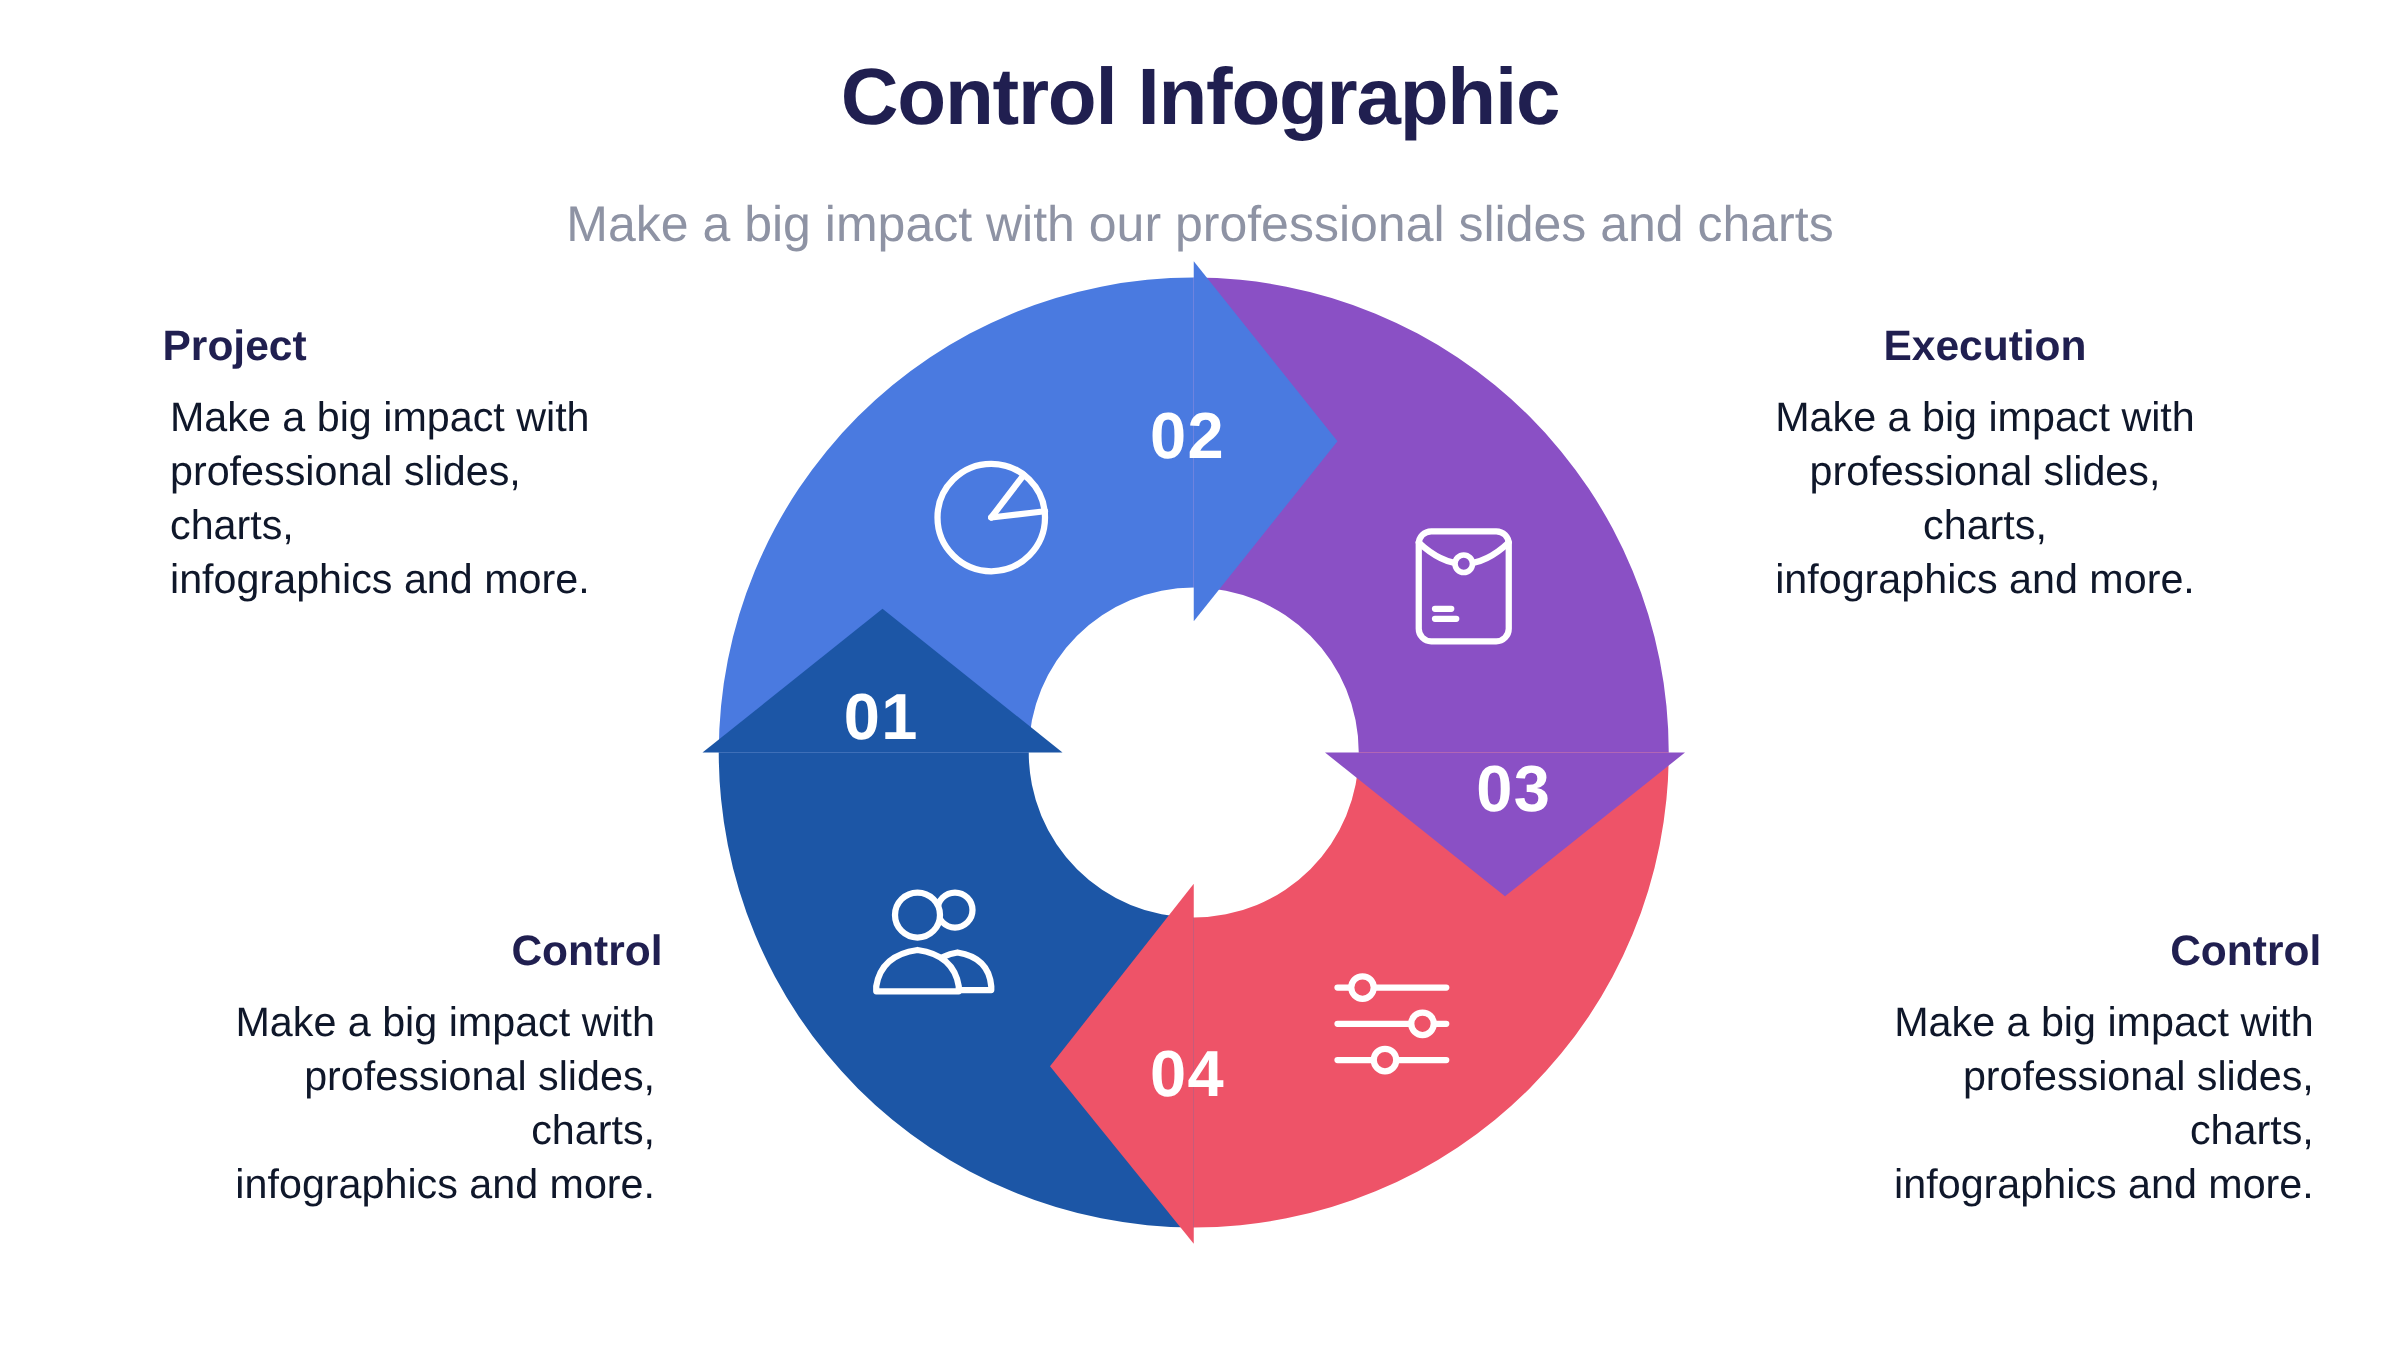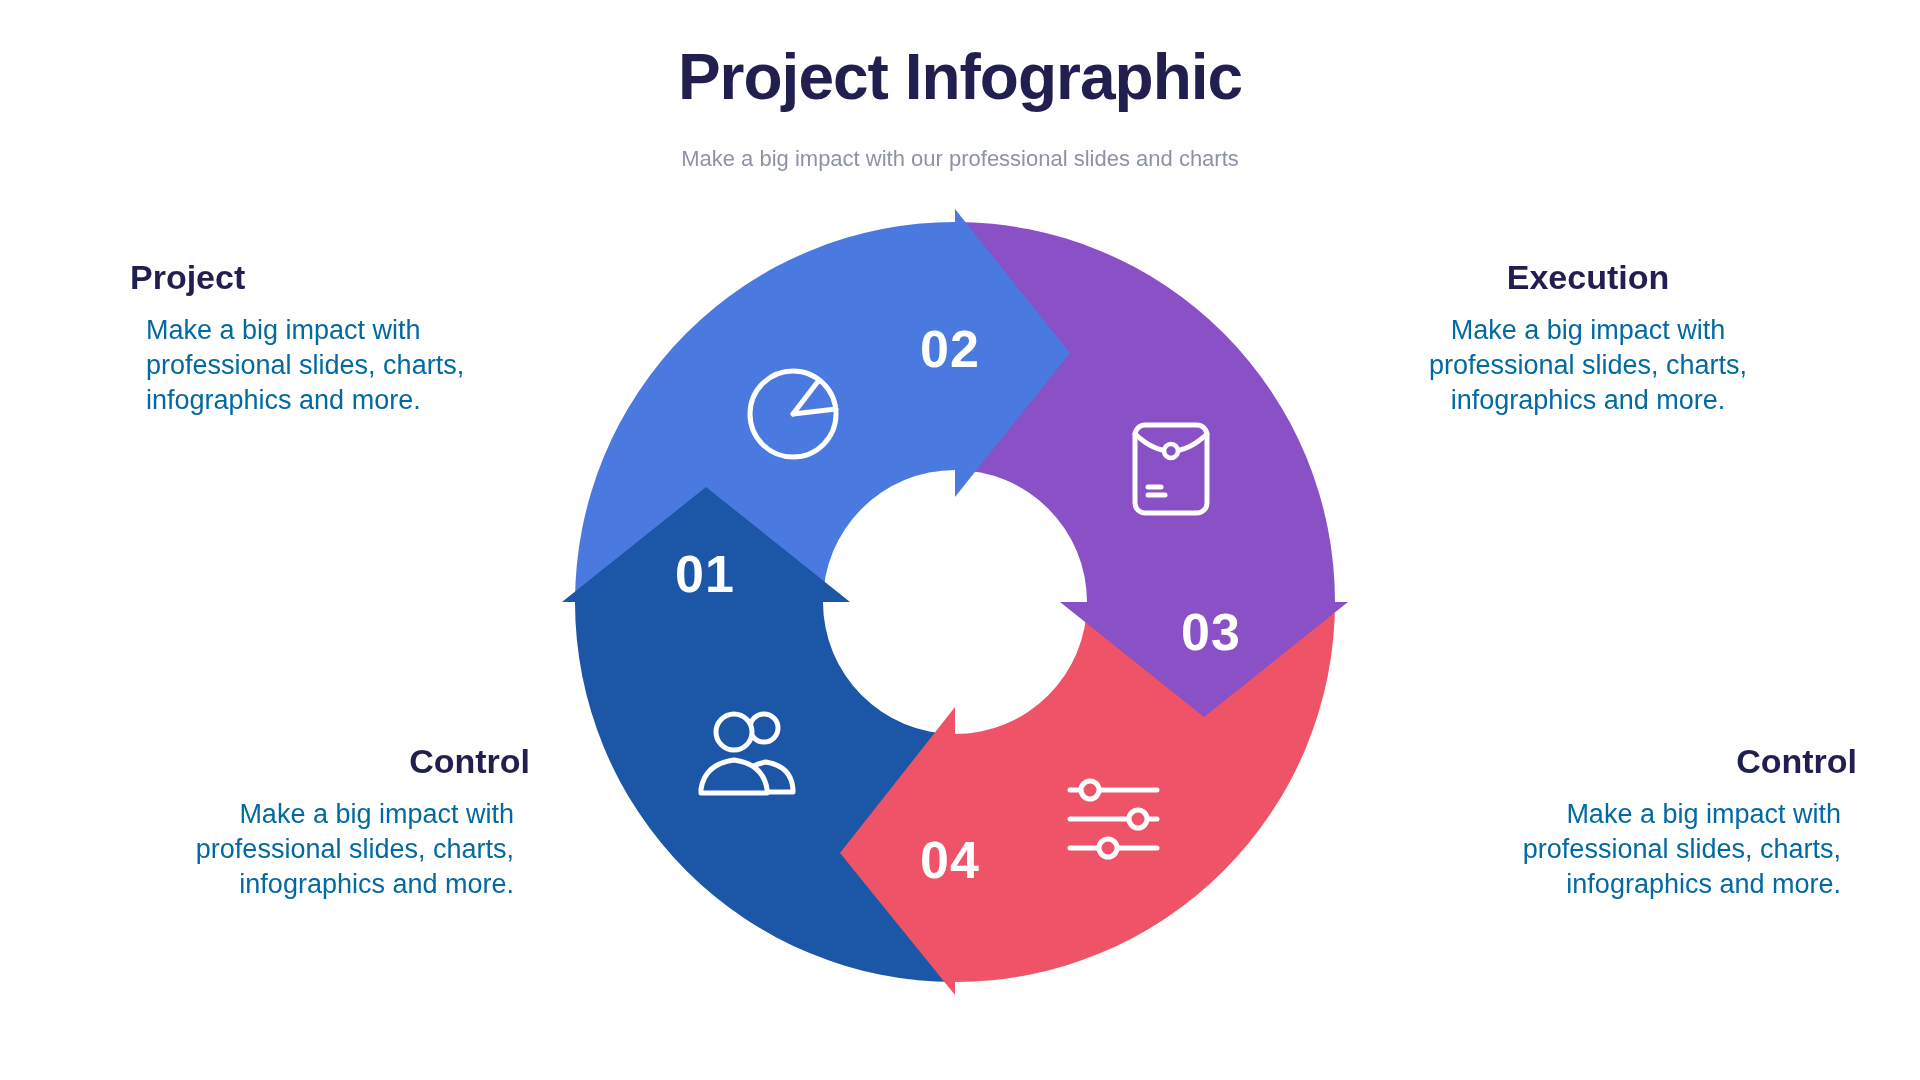--- a/index.html
+++ b/index.html
@@ -5,40 +5,40 @@
   html,body{margin:0;padding:0;background:#ffffff;}
   .canvas{
     position:relative;width:1920px;height:1080px;background:#ffffff;overflow:hidden;
     font-family:"Liberation Sans", sans-serif;
   }
   .title{
     position:absolute;top:40px;left:0;width:100%;text-align:center;
     font-size:64px;font-weight:800;letter-spacing:-1px;color:#201F50;
   }
   .subtitle{
-    position:absolute;top:146px;left:0;width:100%;text-align:center;
-    font-size:22px;font-weight:400;color:#8E93A4;
+    position:absolute;top:158px;left:0;width:100%;text-align:center;
+    font-size:40px;font-weight:400;color:#8E93A4;
   }
   .label-block{position:absolute;width:400px;}
   .label-block h2{margin:0 0 16px 0;font-size:34px;font-weight:700;color:#201F50;}
-  .label-block p{margin:16px;font-size:27px;line-height:1.3;color:#0369a1;white-space:pre-line;}
+  .label-block p{margin:6px;font-size:33px;line-height:1.3;color:#0f172a;white-space:pre-line;}
   .pos-tl{left:130px;top:258px;text-align:left;}
   .pos-tr{left:1388px;top:258px;text-align:center;}
   .pos-bl{left:130px;top:742px;text-align:right;}
   .pos-br{left:1457px;top:742px;text-align:right;}
   .wheel{position:absolute;left:545px;top:192px;width:820px;height:820px;}
   .num{font-size:52px;font-weight:700;fill:#ffffff;letter-spacing:1px;}
   .icon-stroke{fill:none;stroke:#ffffff;stroke-width:5;stroke-linecap:round;stroke-linejoin:round;}
 </style>
 </head>
 <body>
 
 <div class="canvas">
 
-  <div class="title">Project Infographic</div>
+  <div class="title">Control Infographic</div>
   <div class="subtitle">Make a big impact with our professional slides and charts</div>
 
   <div class="label-block pos-tl">
     <h2>Project</h2>
     <p>Make a big impact with
 professional slides, charts,
 infographics and more.</p>
   </div>
 
   <div class="label-block pos-tr">

